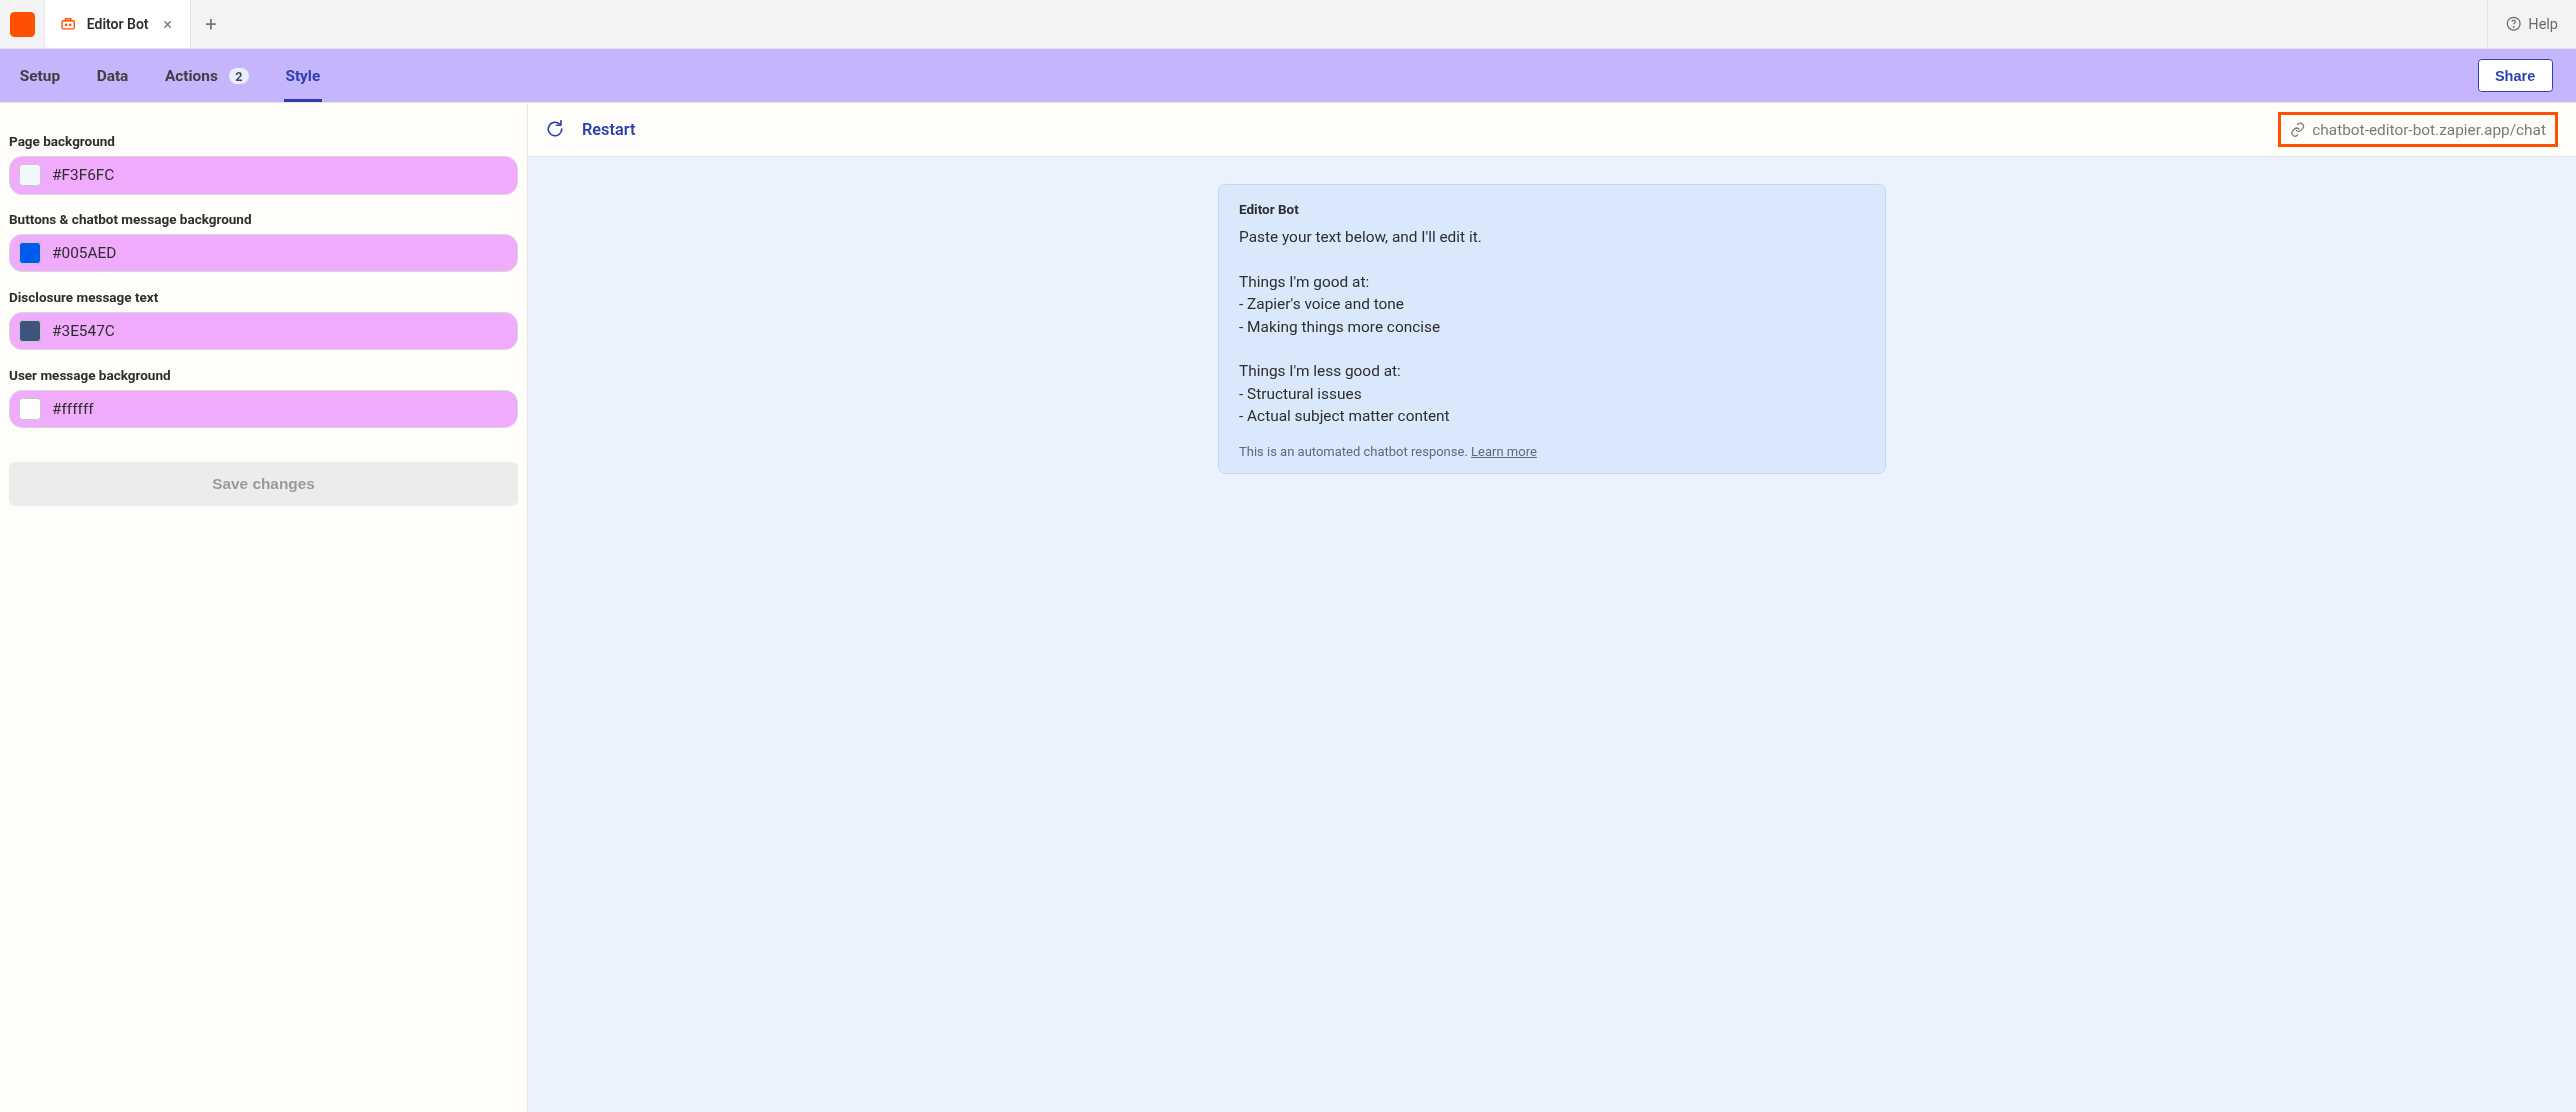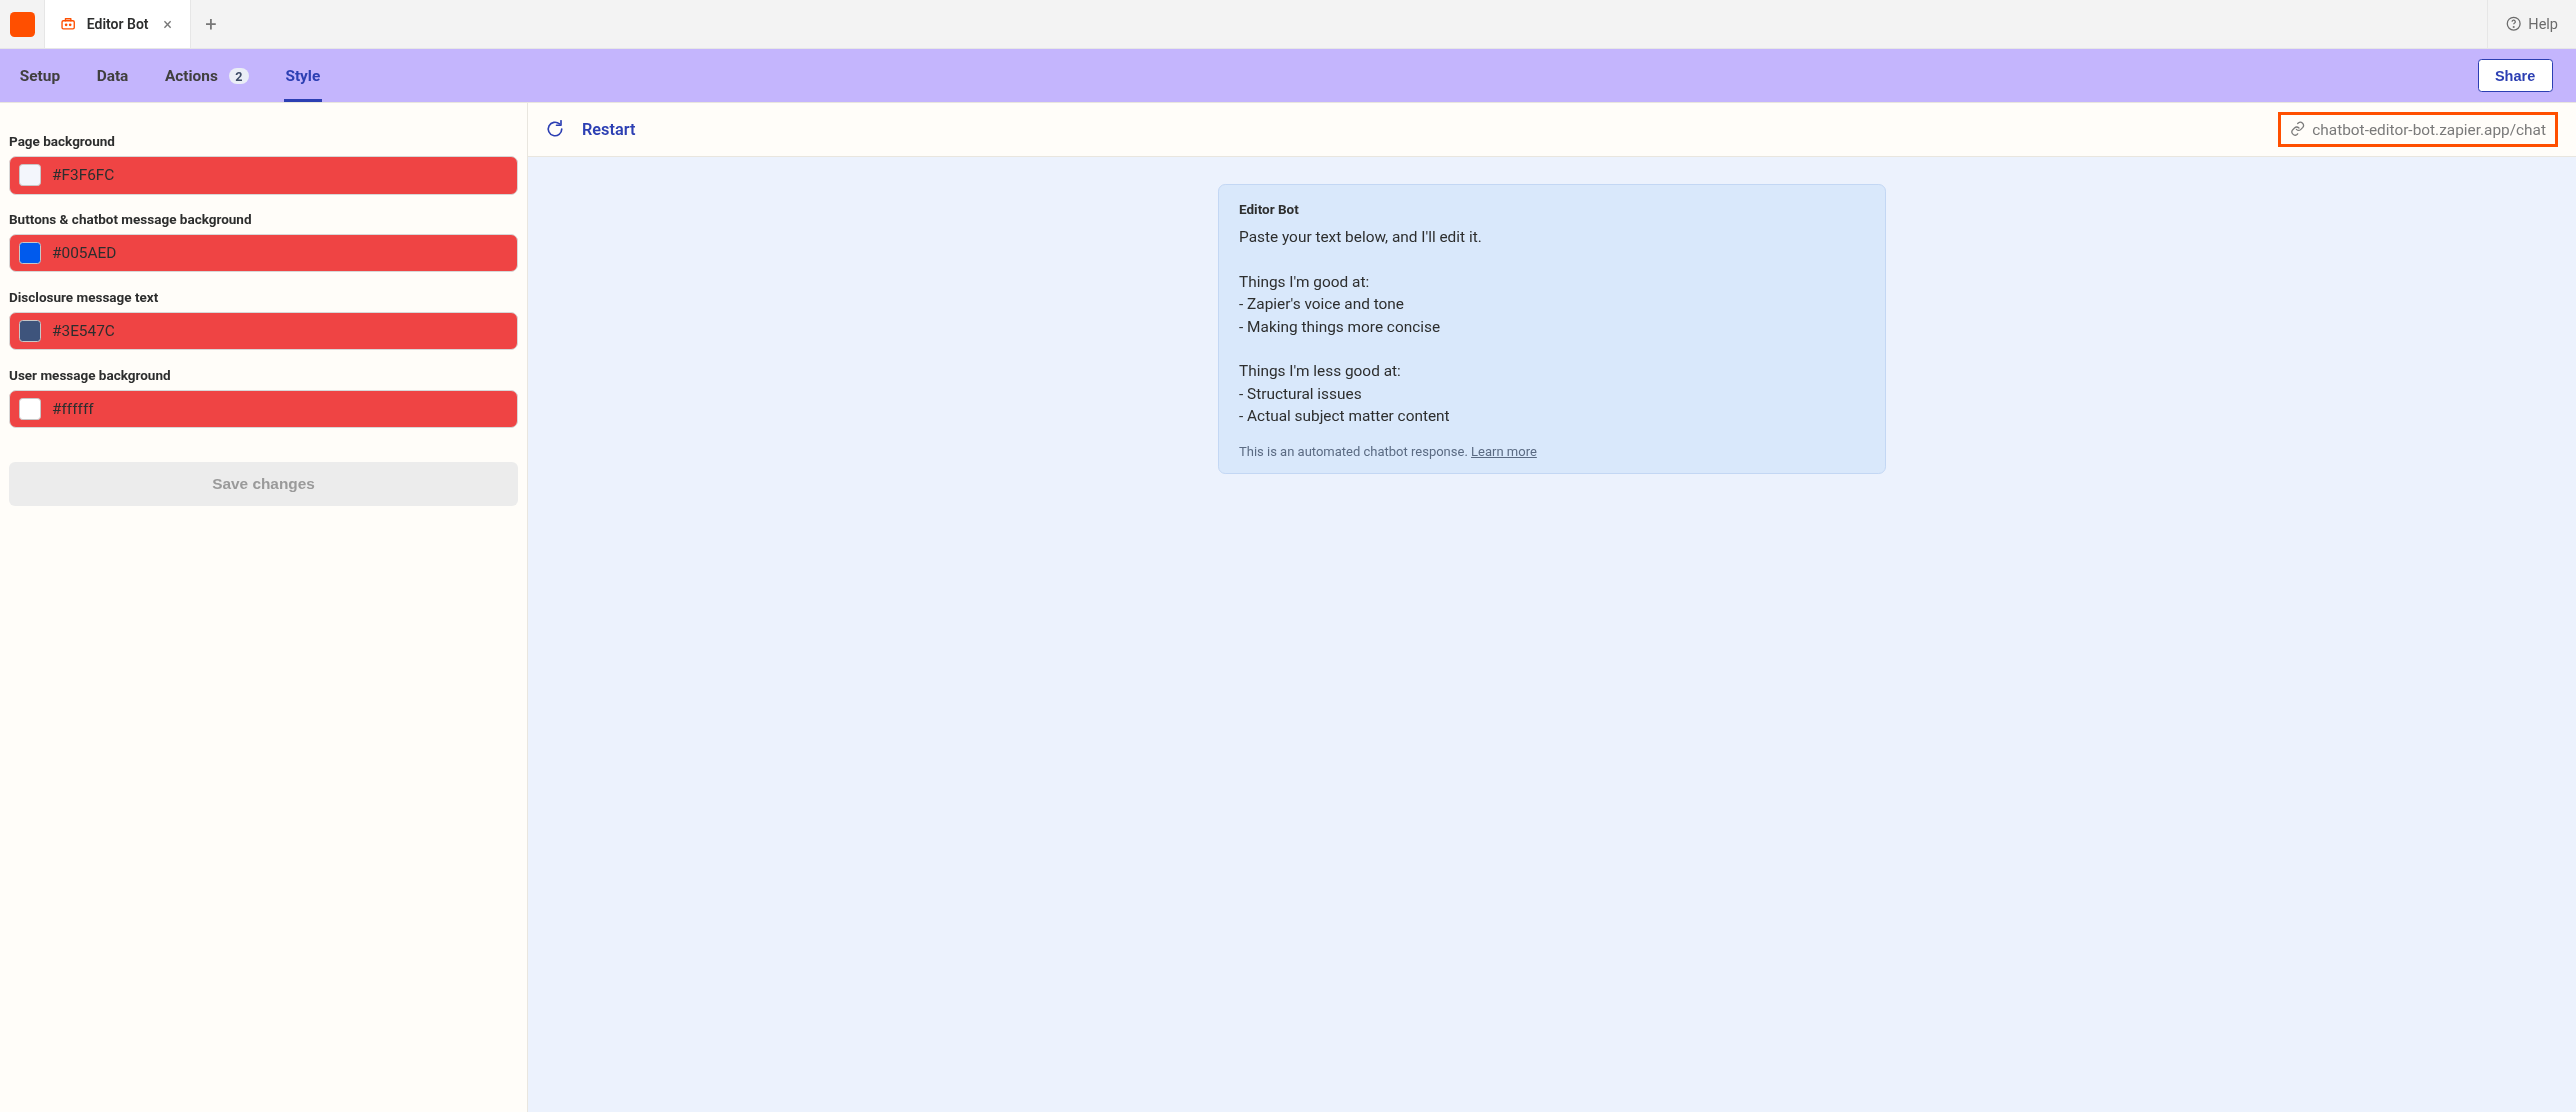--- a/index.html
+++ b/index.html
@@ -78,40 +78,40 @@
   
   .main { flex:1; display:flex; min-height:0; }
   .left-pane {
     width: 528px; background:#fffdf9; border-right:1.8px solid #e9e6df;
     padding: 18px 9px 9px 9px;
   }
   .field-group { margin-bottom: 16.3px; margin-top: 12px; }
   .field-label { font-weight:700; font-size:13.5px; color:#2d2e2e; margin-bottom:7.2px; }
   .color-row {
     display:flex; align-items:center; gap:11px;
-    border:0.9px solid #d7d7d7; border-radius:7px; padding:7.2px 9px; background:#ef4444;
+    border:0.9px solid #d7d7d7; border-radius:13px; padding:7.2px 9px; background:#f0abfc;
   }
   .swatch { width:22px; height:22px; border-radius:3.6px; border:0.9px solid #c7c7c7; flex:0 0 auto; }
   .color-value { font-size:15.4px; color:#2d2e2e; }
   .save-btn {
     width:100%; padding:12.6px 0; text-align:center; background:#ececec; color:#9a9a9a;
     font-weight:700; font-size:15.4px; border:none; border-radius:6px; cursor:not-allowed;
     margin-top:18px;
   }
 
   .right-pane { flex:1; display:flex; flex-direction:column; min-width:0; }
   .preview-top {
     height:54px; background:#fffdf9; display:flex; align-items:center; padding:0 18px 0 18px; gap:11px;
     border-bottom:0.9px solid #e9e6df;
   }
   .restart { color:#2c3fb3; font-weight:600; font-size:16.3px; display:flex; align-items:flex-start; gap:18px; cursor:pointer; }
   .restart svg { transform: scaleX(-1); }
   .preview-top .spacer { flex:1; }
   .url-chip {
-    display:flex; gap:7.2px; color:#7a7a7a; font-size:15.4px;
+    display:flex; align-items:center; gap:7.2px; color:#7a7a7a; font-size:15.4px;
     border:3.6px solid #ff4f00; padding:5.4px 9px; background:#fffdf9;margin-left:31px;
   }
 
   .preview-body {
     flex:1; background:#ecf2fd; padding:27px 18px; overflow:auto;
   }
   .chat-col { max-width:668px; margin:0 auto; }
   .bot-card {
     background:#d9e8fb; border:0.9px solid #c3d7f4; border-radius:7.2px; padding:16.3px 20px 14.5px 20px;
   }

